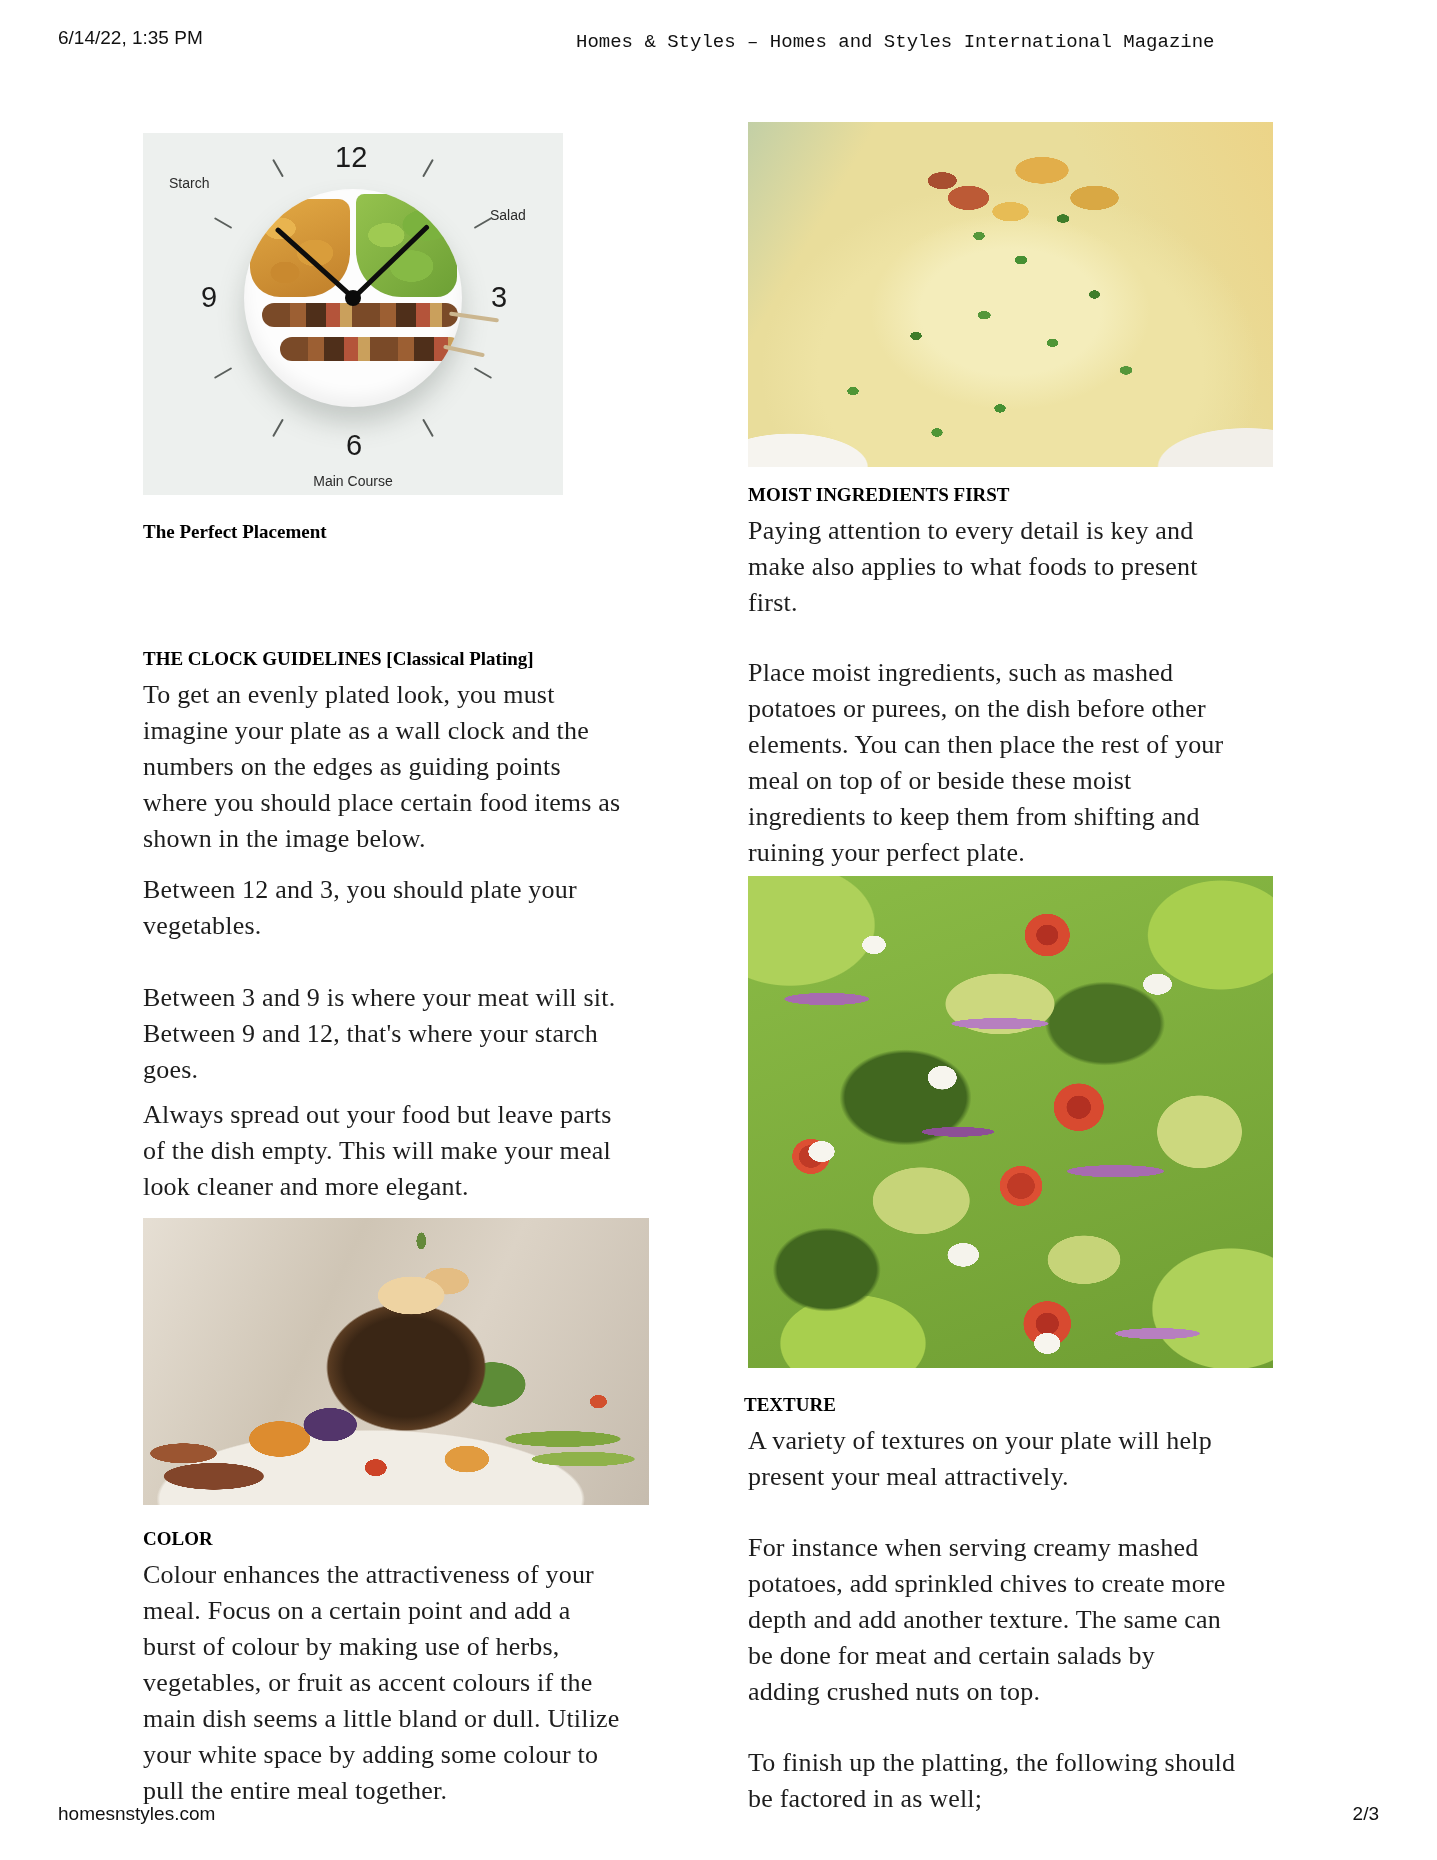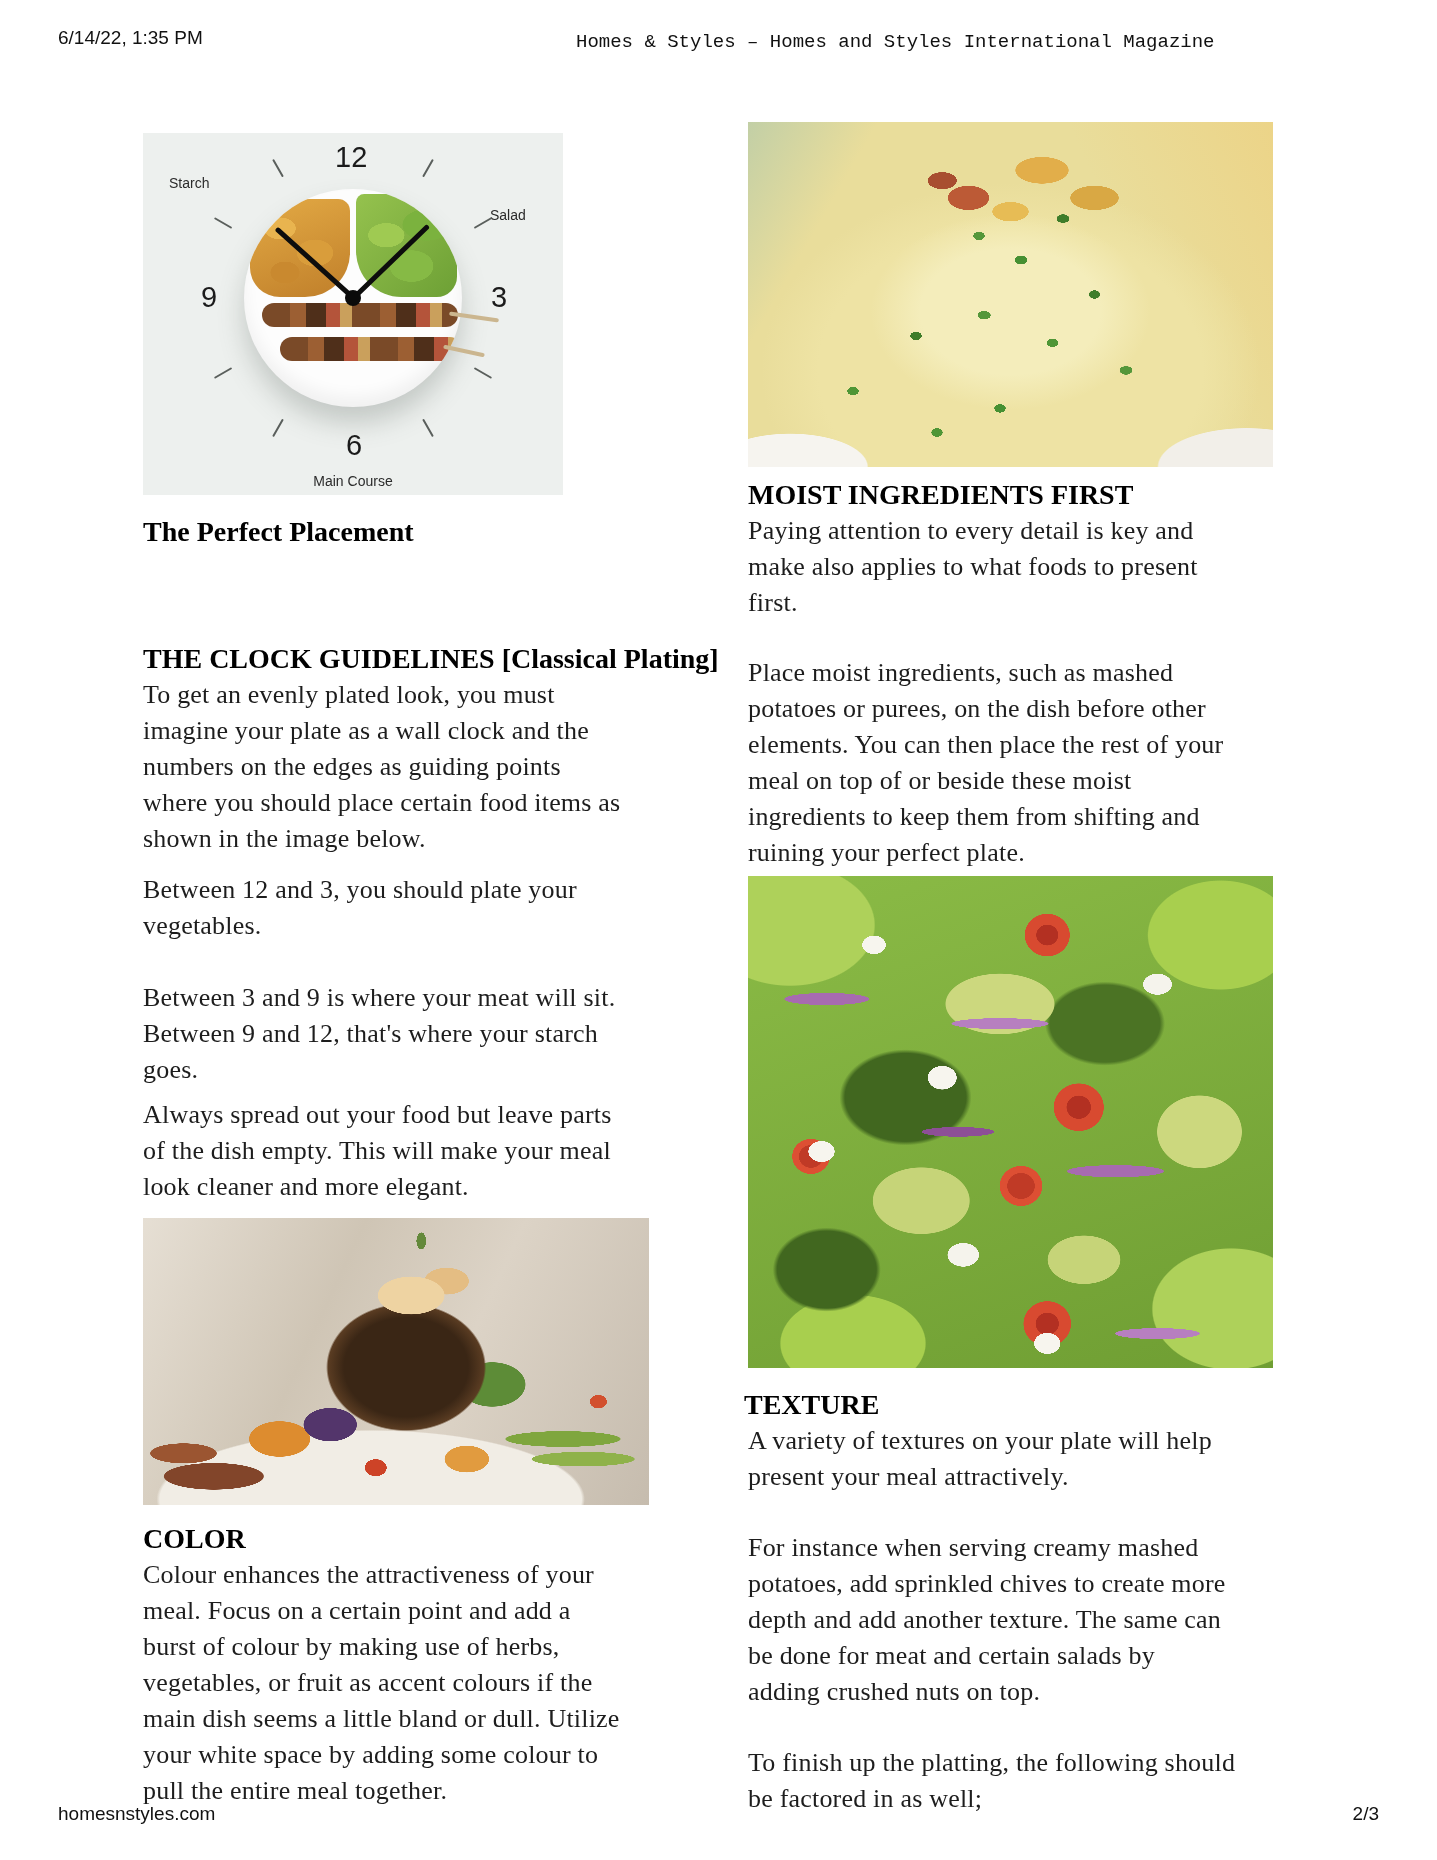--- a/index.html
+++ b/index.html
@@ -1,20 +1,20 @@
 <!DOCTYPE html>
 <html><head>
 <meta charset="utf-8">
 <style>
   html,body{margin:0;padding:0;background:#ffffff;}
   .page{position:relative;width:1437px;height:1860px;background:#fff;overflow:hidden;
         font-family:"Liberation Serif",serif;color:#1d1d1d;}
   .hdr{position:absolute;font-family:"Liberation Sans",sans-serif;font-size:19px;color:#111;white-space:nowrap;}
   .para{position:absolute;font:26px/36px "Liberation Serif",serif;color:#1d1d1d;white-space:pre-line;letter-spacing:.2px;}
-  .head{position:absolute;font-weight:bold;font-size:28px;line-height:36px;color:#000;
+  .head{position:absolute;font-weight:bold;font-size:19px;line-height:36px;color:#000;
         font-family:"Liberation Serif",serif;white-space:pre-line;}
   .kicker{position:absolute;font-family:"Liberation Sans",sans-serif;font-weight:bold;font-size:21px;
           letter-spacing:6px;word-spacing:12px;color:#111;margin-top:28px;}
   
   .clock{position:absolute;left:143px;top:133px;width:420px;height:362px;background:#edf0ee;}
   .clock-num{position:absolute;font-family:"Liberation Sans",sans-serif;font-weight:normal;font-size:29px;color:#1b1b1b;}
   .clock-lab{position:absolute;font-family:"Liberation Sans",sans-serif;font-weight:normal;font-size:14px;color:#2b2b2b;}
   .tick{position:absolute;left:209px;top:155px;width:2px;height:20px;background:#5a5f5c;border-radius:1px;}
   .plate{position:absolute;left:101px;top:56px;width:218px;height:218px;border-radius:50%;background:#fdfdfd;
          box-shadow:0 16px 26px rgba(90,100,95,.28), inset 0 -10px 16px rgba(0,0,0,.05);overflow:hidden;}

